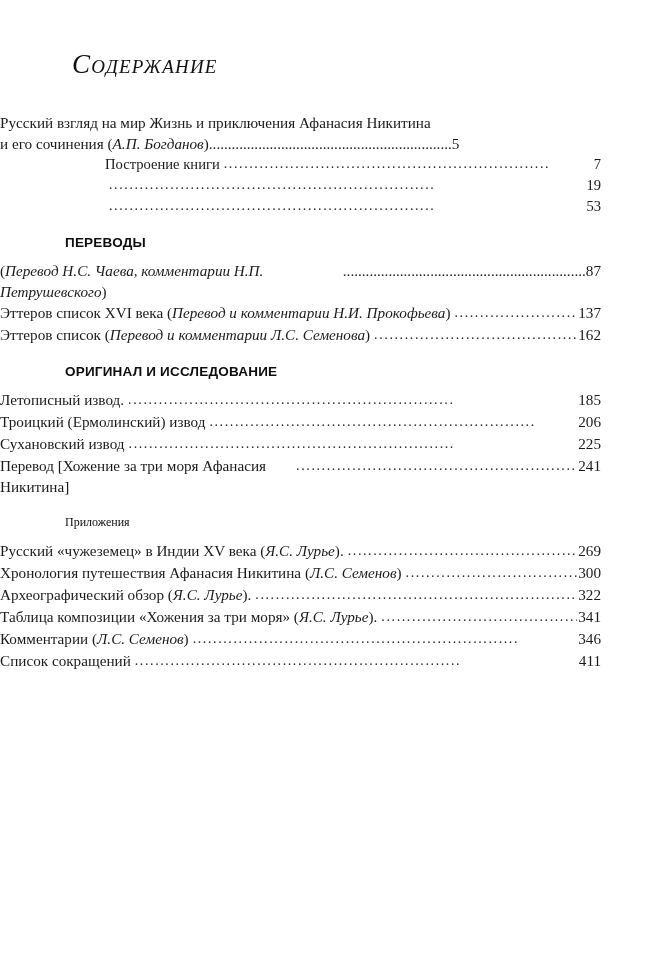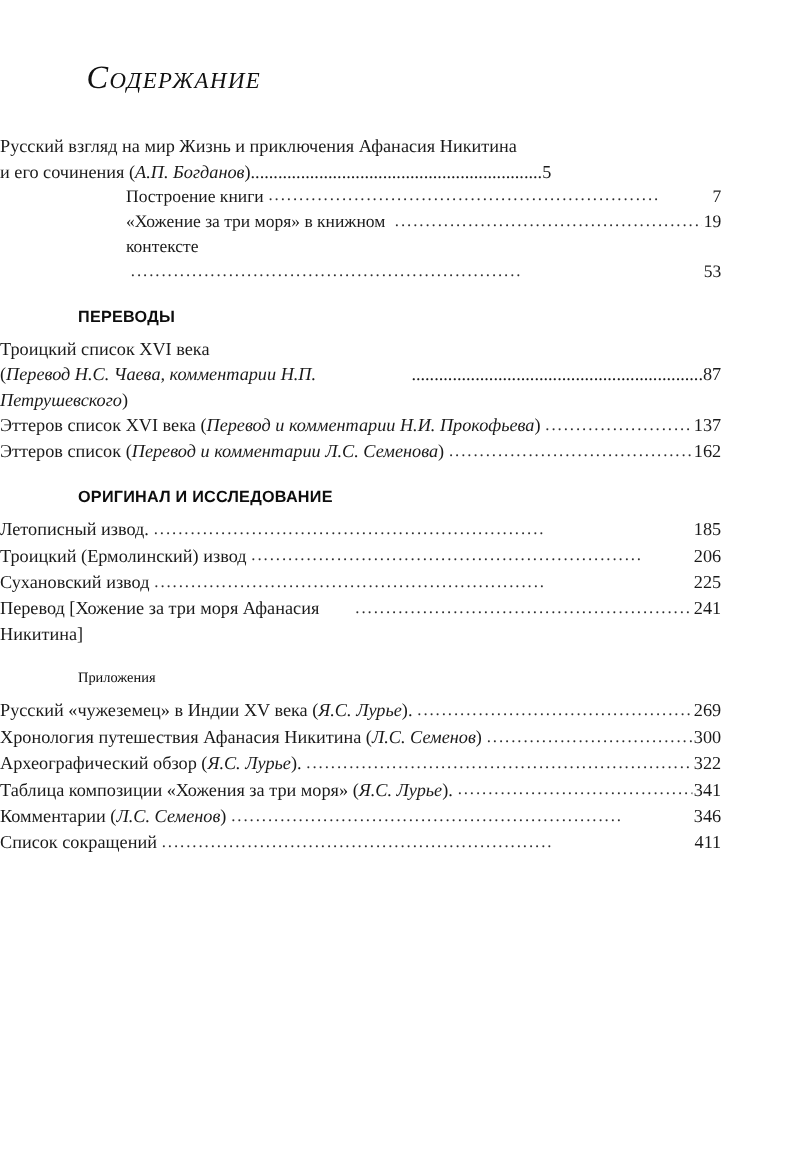--- a/index.html
+++ b/index.html
@@ -147,39 +147,37 @@
         </div>
       </div>
 
       <div class="entry level-2">
         <span class="entry-title">Построение книги</span>
         <span class="lead">................................................................</span>
         <span>7</span>
       </div>
 
       <div class="entry level-2">
-        <span class="entry-title">«Хожение за три моря» в книжном контексте</span>
         <span class="lead">................................................................</span>
         <span>19</span>
       </div>
 
       <div class="entry level-2">
         <span class="lead">................................................................</span>
         <span>53</span>
       </div>
     </div>
 
     <div class="spacer-before"></div>
 
     <div class="toc-section">
       <div class="section-heading">ПЕРЕВОДЫ</div>
       <div class="spacer-after"></div>
 
       <div class="entry-multiline level-1">
-        <div class="first-line">Троицкий список XVI века</div>
         <div class="last-line">
           <span><span>(</span><em class="ital">Перевод Н.С. Чаева, комментарии Н.П. Петрушевского</em><span>)</span></span>
           <span class="lead">................................................................</span>
           <span>87</span>
         </div>
       </div>
 
       <div class="entry level-1">
         <span class="entry-title nowrap"><span>Эттеров список XVI века (</span><em class="ital">Перевод и комментарии Н.И. Прокофьева</em><span>)</span></span>
         <span class="lead">................................................................</span>

